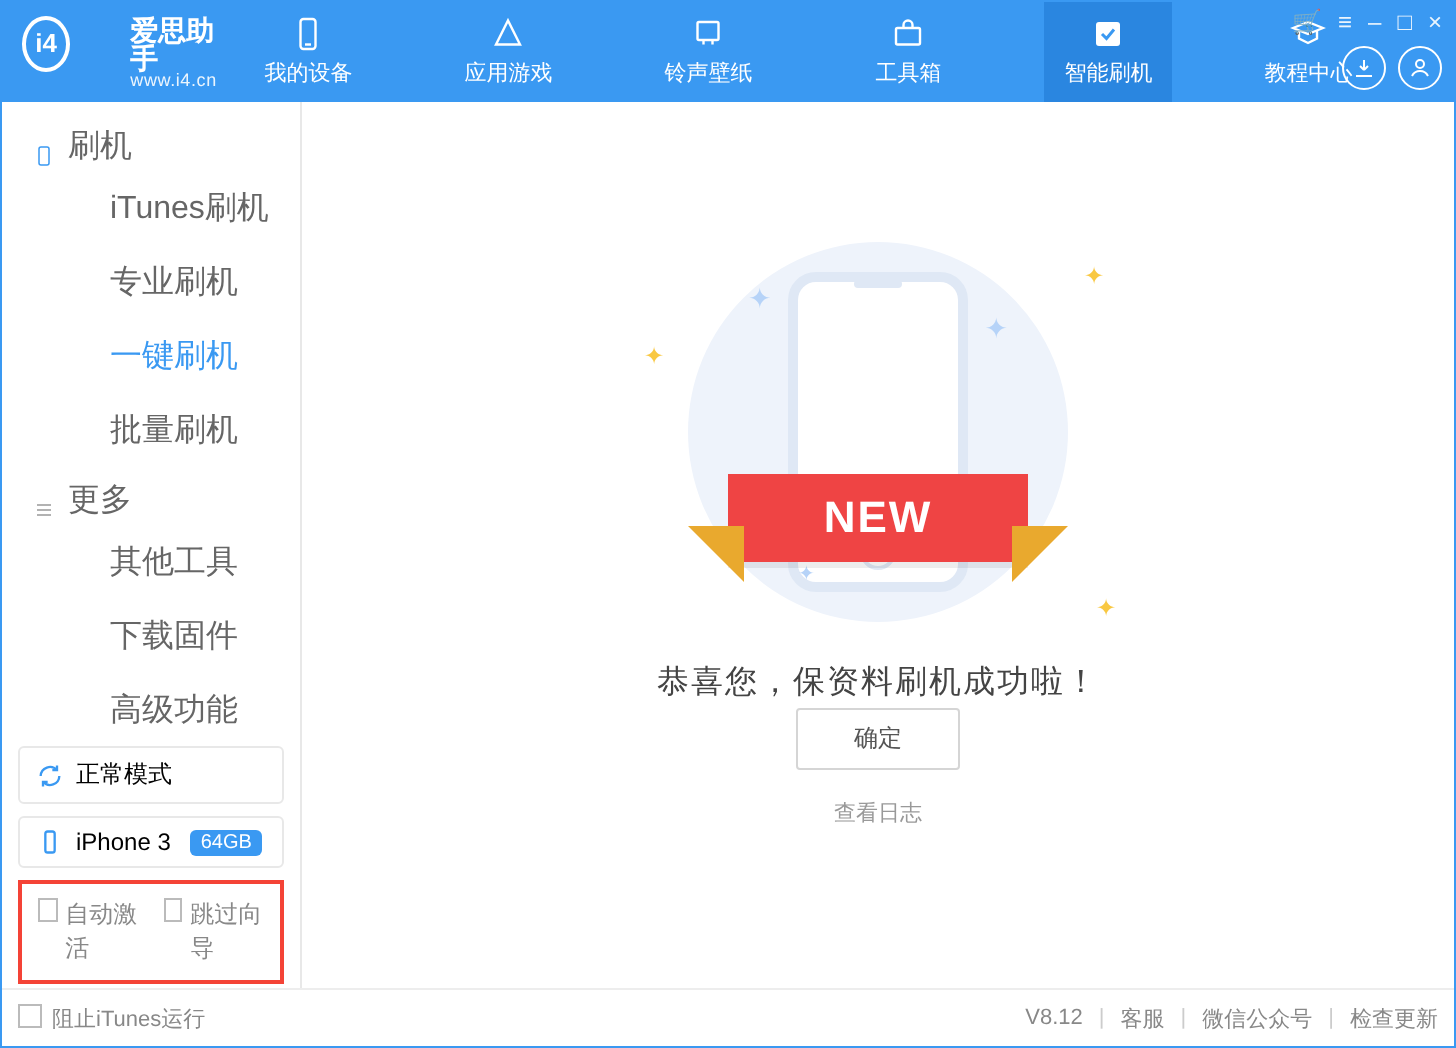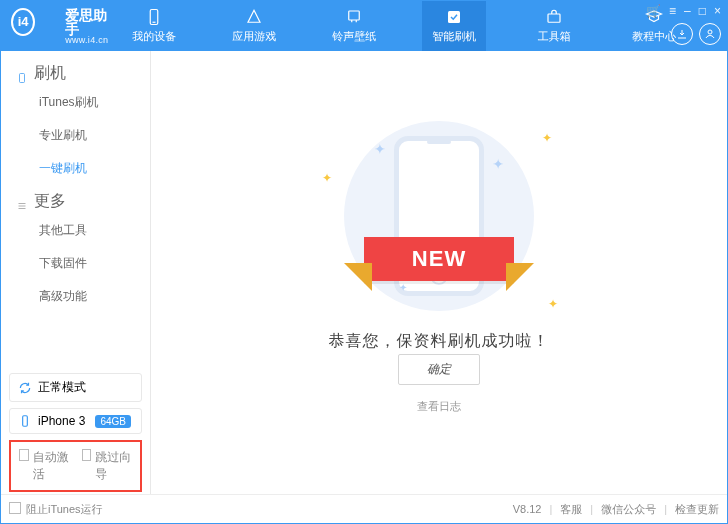--- a/index.html
+++ b/index.html
@@ -23,21 +23,21 @@
 .circ-btn { width: 22px; height: 22px; border: 1.5px solid #fff; border-radius: 50%; display: flex; align-items: center; justify-content: center; cursor: pointer; }
 .circ-btn svg { width: 12px; height: 12px; fill: none; stroke: #fff; stroke-width: 2; }
 
 
 .body { display: flex; height: calc(100% - 79px); }
 .sidebar { width: 150px; border-right: 1px solid #e8e8e8; display: flex; flex-direction: column; }
 .side-scroll { flex: 1; overflow: hidden; padding-top: 6px; }
 .side-group { padding: 6px 15px 2px; color: #666; display: flex; align-items: flex-end; gap: 6px; font-size: 16px; }
 .side-group svg { width: 12px; height: 12px; stroke: #3a99f2; fill: none; stroke-width: 1.5; }
 .side-group.more svg { stroke: #999; }
-.side-item { padding: 8px 0 8px 38px; color: #666; cursor: pointer; font-size: 12px; }
+.side-item { padding: 8px 0 8px 38px; color: #666; cursor: pointer; font-size: 16px; margin-left: 16px; }
 .side-item.active { color: #3a99f2; }
 
 .side-bottom { padding: 6px 8px 2px; }
 .pill-row { border: 1px solid #e8e8e8; border-radius: 3px; padding: 5px 8px; display: flex; align-items: center; gap: 6px; margin-bottom: 6px; font-size: 12px; cursor: pointer; }
 .pill-row svg { width: 14px; height: 14px; }
 .badge { display: inline-block; background: #3a99f2; color: #fff; border-radius: 3px; font-size: 10px; padding: 1px 5px; margin-left: 4px; }
 
 .auto-row { border: 2px solid #f44336; padding: 7px 8px; display: flex; gap: 12px; color: #888; }
 .chk { display: flex; align-items: flex-start; gap: 4px; cursor: pointer; }
 .box { width: 12px; height: 12px; border: 1px solid #bbb; display: inline-block; }
@@ -50,21 +50,21 @@
 .phone::after { content: ""; position: absolute; bottom: 6px; left: 50%; transform: translateX(-50%); width: 14px; height: 14px; border: 2px solid #dfe8f5; border-radius: 50%; }
 .ribbon { position: absolute; bottom: 30px; left: 50%; transform: translateX(-50%); width: 150px; height: 44px; }
 .ribbon-body { width: 100%; height: 100%; background: #ef4444; display: flex; align-items: center; justify-content: center; color: #fff; font-weight: 800; font-size: 22px; letter-spacing: 1px; position: relative; box-shadow: 0 3px 0 rgba(0,0,0,0.07); }
 .ribbon-body::before, .ribbon-body::after { content: ""; position: absolute; bottom: -10px; border: 14px solid #e9a92e; border-bottom-color: transparent; }
 .ribbon-body::before { left: -20px; border-left-color: transparent; }
 .ribbon-body::after { right: -20px; border-right-color: transparent; }
 .spark { position: absolute; font-size: 12px; color: #f9c842; }
 .star { position: absolute; color: #b6d3f8; font-size: 14px; }
 
 .msg { margin-top: 20px; font-size: 16px; color: #444; letter-spacing: 1px; }
-.btn-ok { margin-top: 2px; border: 1px solid #d5d5d5; background: #fff; padding: 6px 28px; font-size: 12px; color: #555; cursor: pointer; border-radius: 2px; font-style: italic; }
+.btn-ok { margin-top: 2px; border: 1px solid #d5d5d5; background: #fff; padding: 6px 28px; font-size: 12px; color: #555; cursor: pointer; border-radius: 2px; }
 .link-log { margin-top: 14px; font-size: 11px; color: #999; cursor: pointer; }
 
 
 .status { height: 29px; border-top: 1px solid #ededed; display: flex; align-items: center; padding: 0 8px; font-size: 11px; color: #888; }
 .status .chk { gap: 5px; }
 .status-right { margin-left: auto; display: flex; gap: 8px; align-items: center; }
 .status-right .sep { color: #ccc; }
 </style>
 </head>
 <body>
@@ -97,37 +97,37 @@
     </div>
     <div class="nav-item">
       <span class="nav-icon">
           <svg viewBox="0 0 24 24">
             <rect x="5" y="4" width="14" height="12" rx="1"></rect>
             <path d="M9 16v3M15 16v3"></path>
           </svg>
         </span>
       <span>铃声壁纸</span>
     </div>
+    <div class="nav-item">
+      <span class="nav-icon">
+          <svg viewBox="0 0 24 24">
+            <rect x="4" y="8" width="16" height="11" rx="1"></rect>
+            <path d="M9 8V6a3 3 0 016 0v2"></path>
+          </svg>
+        </span>
+      <span>工具箱</span>
+    </div>
     <div class="nav-item active">
       <span class="nav-icon">
           <svg viewBox="0 0 24 24">
             <rect x="4" y="4" width="16" height="16" rx="2" fill="#fff" stroke="none"></rect>
             <path d="M8 12l3 3 5-6" stroke="#3a99f2" stroke-width="2"></path>
           </svg>
         </span>
       <span>智能刷机</span>
-    </div>
-    <div class="nav-item">
-      <span class="nav-icon">
-          <svg viewBox="0 0 24 24">
-            <rect x="4" y="8" width="16" height="11" rx="1"></rect>
-            <path d="M9 8V6a3 3 0 016 0v2"></path>
-          </svg>
-        </span>
-      <span>工具箱</span>
     </div>
     <div class="nav-item">
       <span class="nav-icon">
           <svg viewBox="0 0 24 24">
             <path d="M2 8l10-4 10 4-10 4z"></path>
             <path d="M6 10v5l6 3 6-3v-5"></path>
           </svg>
         </span>
       <span>教程中心</span>
     </div>
@@ -169,20 +169,21 @@
     <div class="side-scroll">
       <div class="side-group">
         <svg viewBox="0 0 24 24">
             <rect x="7" y="3" width="10" height="18" rx="2"></rect>
           </svg>
         <span>刷机</span>
       </div>
       <div class="side-item">iTunes刷机</div>
       <div class="side-item">专业刷机</div>
       <div class="side-item active">一键刷机</div>
+      <div class="side-item">批量刷机</div>
 
       <div class="side-group more">
         <svg viewBox="0 0 24 24">
             <line x1="5" y1="7" x2="19" y2="7"></line>
             <line x1="5" y1="12" x2="19" y2="12"></line>
             <line x1="5" y1="17" x2="19" y2="17"></line>
           </svg>
         <span>更多</span>
       </div>
       <div class="side-item">其他工具</div>

